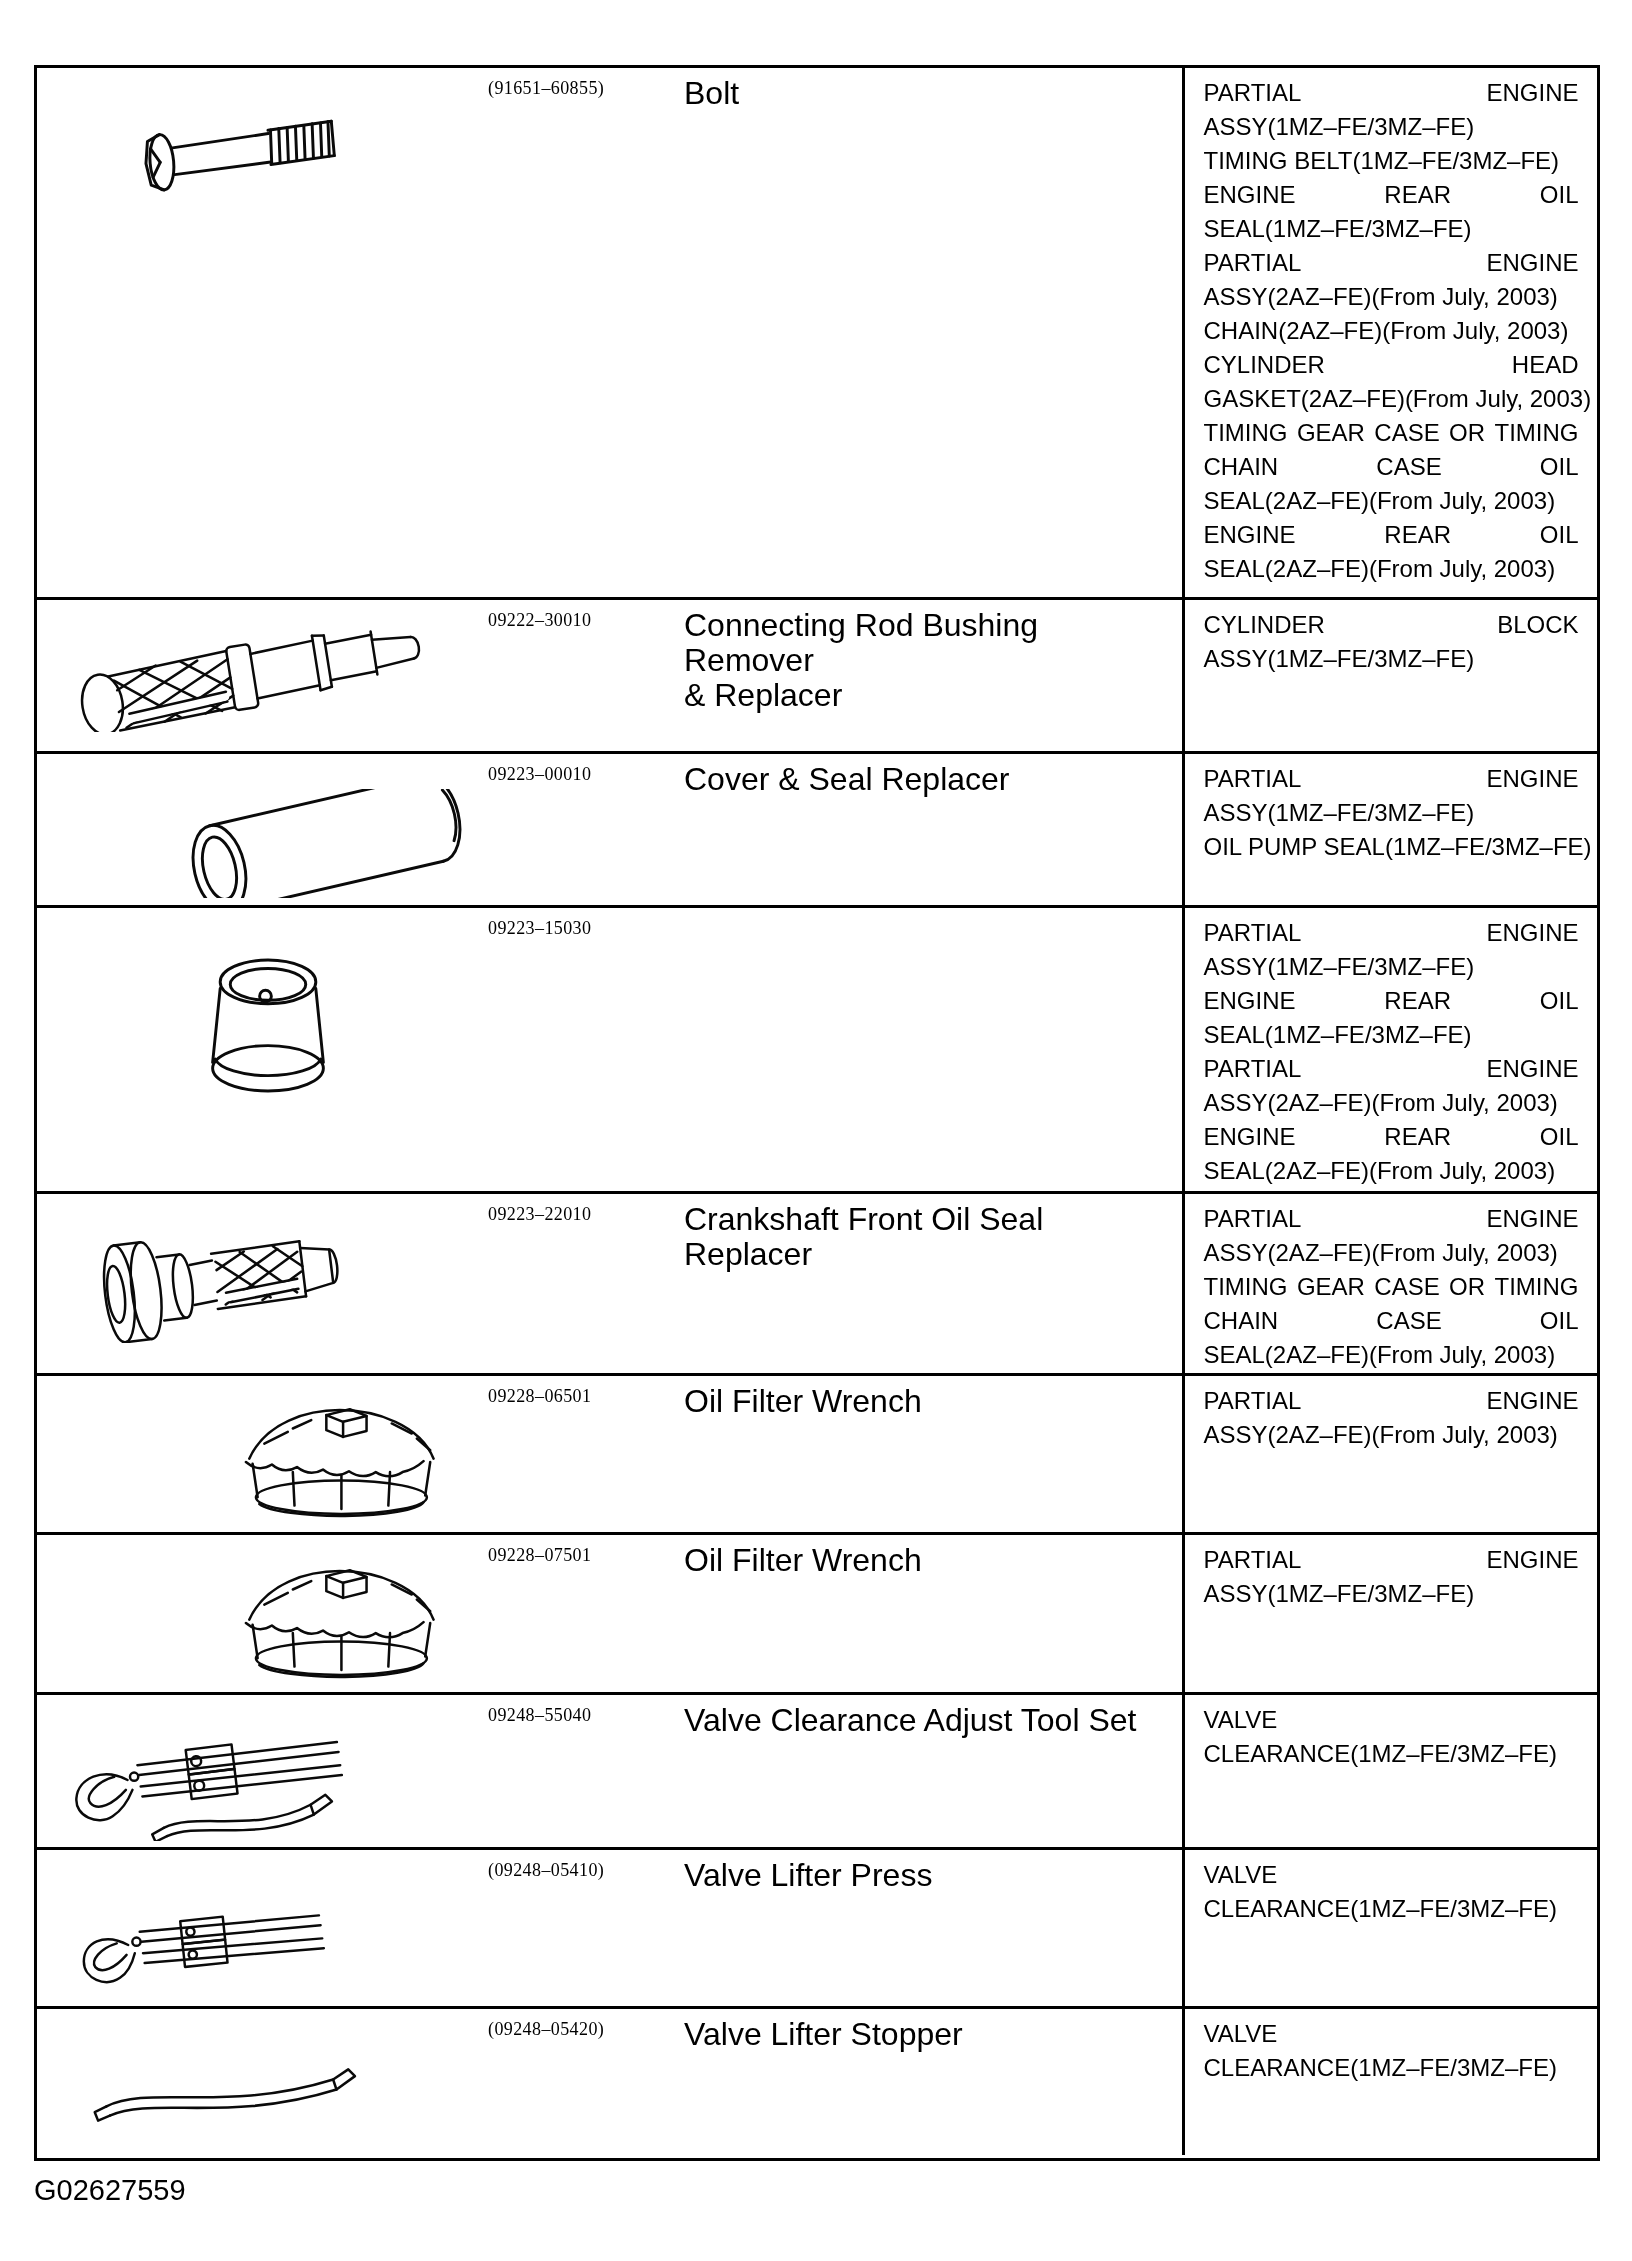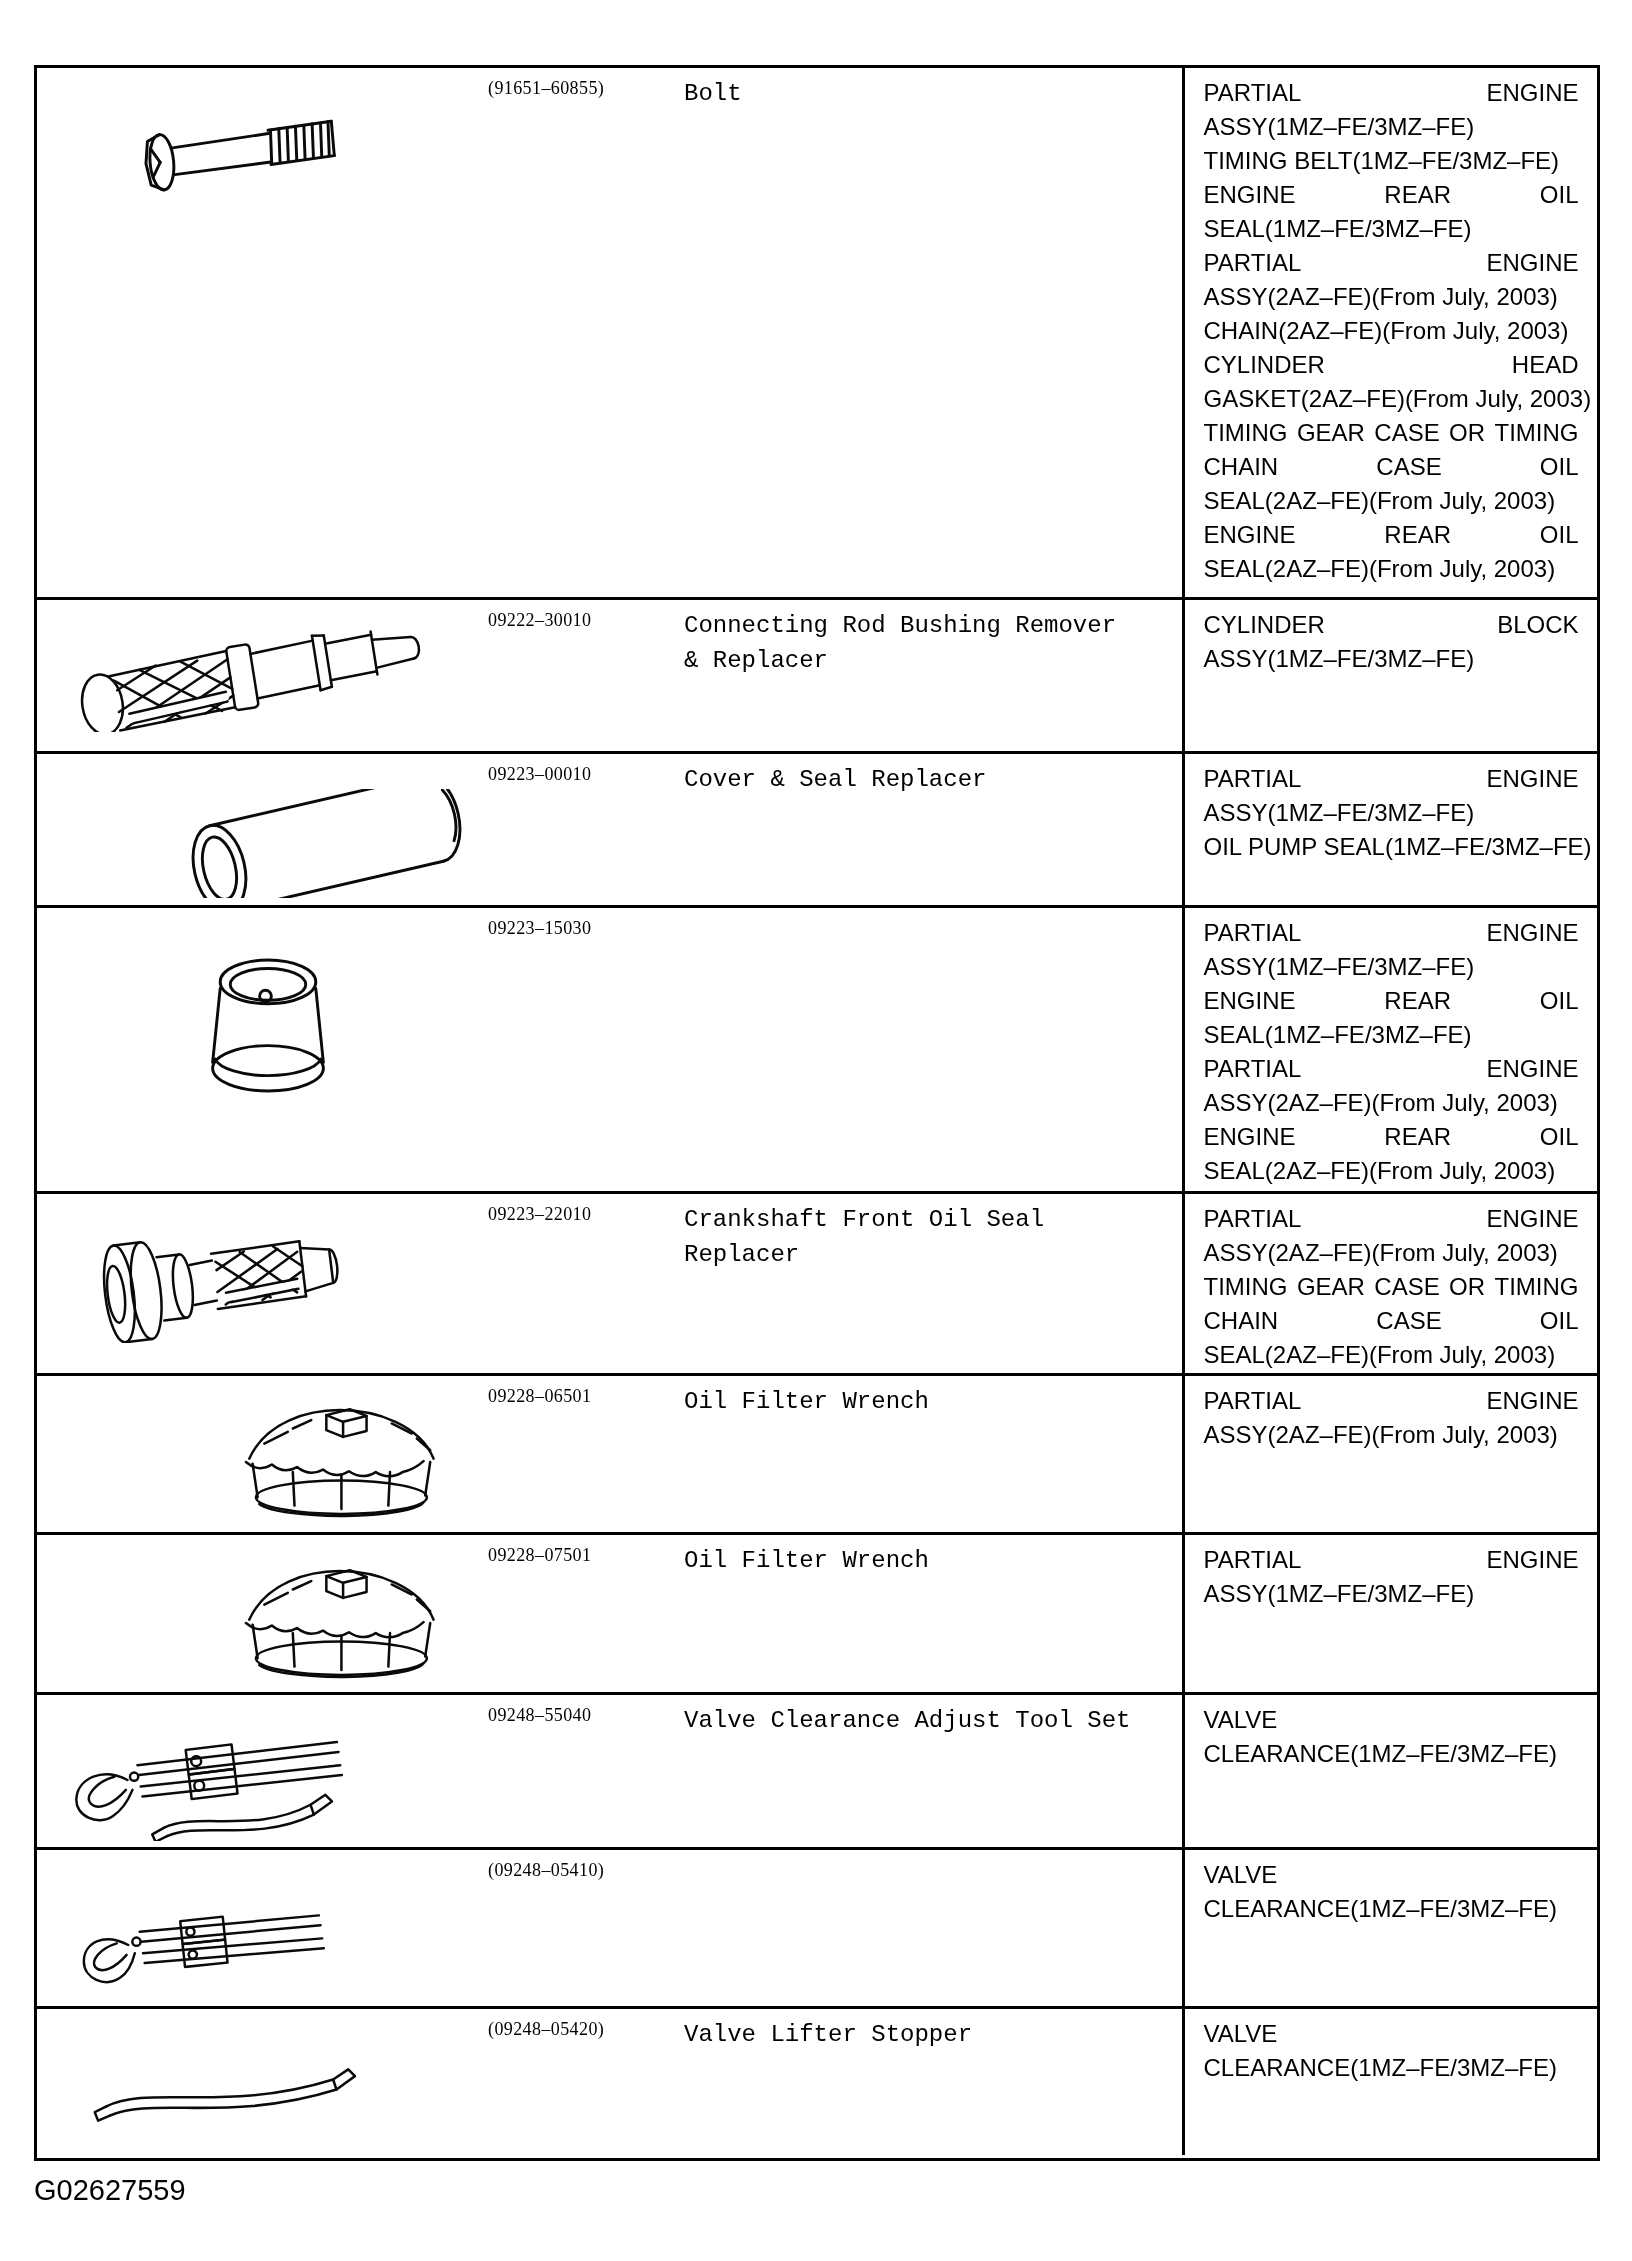--- a/index.html
+++ b/index.html
@@ -7,21 +7,21 @@
   .sst-table{position:absolute;left:34px;top:65px;width:1566px;height:2096px;
     border:3.4px solid #000;box-sizing:border-box;background:#fff;}
   .row{position:relative;width:100%;border-bottom:3.4px solid #000;box-sizing:border-box;}
   .row:last-child{border-bottom:none;}
   .cell-ill{position:absolute;left:0;top:0;width:445px;height:100%;}
   .ill-box{position:absolute;}
   .ill-box svg{display:block;width:100%;height:100%;}
   .cell-part{position:absolute;left:451px;top:10px;width:193px;
     font-family:"Liberation Serif",serif;font-size:18px;letter-spacing:0.4px;white-space:nowrap;}
   .cell-name{position:absolute;left:647px;top:8.4px;width:470px;
-    font-family:Liberation Mono, monospace;font-size:24px;line-height:35px;}
+    font-family:Liberation Sans, sans-serif;font-size:32px;line-height:35px;}
   .cell-app{position:absolute;left:1145px;top:0;right:0;height:100%;
     border-left:3.4px solid #000;box-sizing:border-box;
     padding:8.4px 18.5px 0 18.5px;
     font-family:"Liberation Sans",sans-serif;font-size:24px;line-height:34px;}
   .app-line{white-space:nowrap;}
   .app-line.just{display:flex;justify-content:space-between;}
   .footer-code{position:absolute;left:34px;top:2174px;
     font-family:"Liberation Sans",sans-serif;font-size:29px;}
 </style>
 </head>
@@ -398,20 +398,23 @@
 <g transform="rotate(-6 160 58)">
 <rect x="132" y="30" width="52" height="28"></rect>
                 <rect x="132" y="58" width="52" height="28"></rect>
 <circle cx="143" cy="44" r="5"></circle>
                 <circle cx="143" cy="72" r="5"></circle>
 </g>
 </svg>
           </div>
         </div>
         <div class="cell-part">(09248–05410)</div>
+        <div class="cell-name">
+          <div class="name-line">Valve Lifter Press</div>
+        </div>
         <div class="cell-app">
           <div class="app-line">VALVE</div>
           <div class="app-line">CLEARANCE(1MZ–FE/3MZ–FE)</div>
         </div>
       </div>
       <div class="row" style="height: 146px;">
         <div class="cell-ill">
           <div class="ill-box" style="left: 46px; top: 52px; width: 277px; height: 63px;">
             <svg viewBox="0 0 330 75" fill="none" stroke="#0a0a0a" stroke-linecap="round" stroke-linejoin="round" stroke-width="3">
 <path d="M28,54 C80,28 170,62 298,22"></path>

